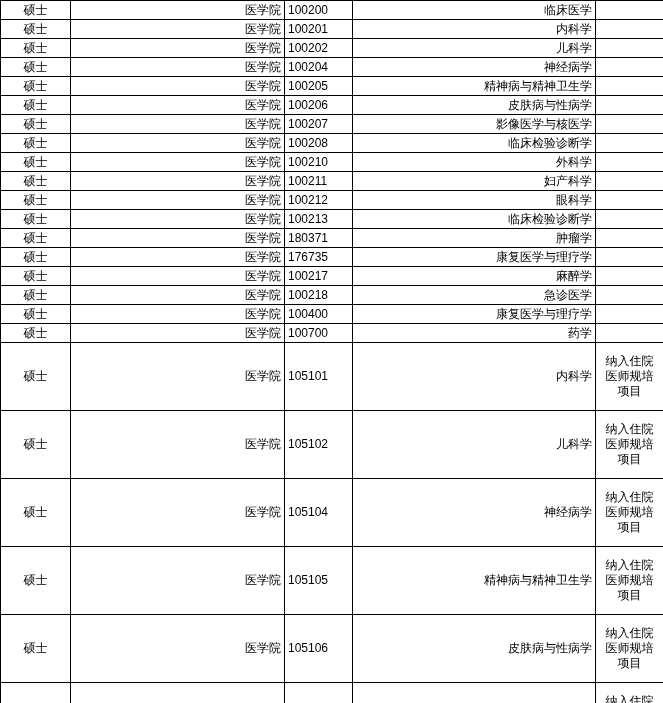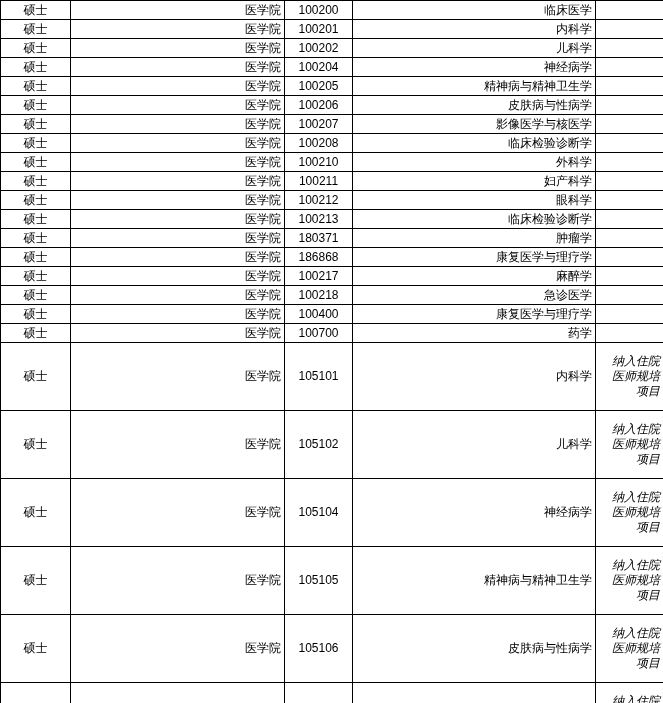--- a/index.html
+++ b/index.html
@@ -31,23 +31,23 @@
   }
   
   col.c-degree  { width: 70px; }
   col.c-college { width: 214px; }
   col.c-code    { width: 68px; }
   col.c-major   { width: 243px; }
   col.c-note    { width: 68px; }
 
   td.cell-degree  { text-align: center; }
   td.cell-college { text-align: right; }
-  td.cell-code    { text-align: center; }
+  td.cell-code    { text-align: left; }
   td.cell-major   { text-align: right; }
-  td.cell-note    { text-align: right; vertical-align: middle; font-style: italic; }
+  td.cell-note    { text-align: center; vertical-align: middle; }
 
   tr.row-short td { height: 16px; }
   tr.row-tall td  { height: 65px; }
   tr.row-tall td.cell-note { vertical-align: middle; }
 </style>
 </head>
 <body>
 
 <table class="degree-table">
   <colgroup>
@@ -145,21 +145,21 @@
       <tr class="row-short">
         <td class="cell-degree">硕士</td>
         <td class="cell-college">医学院</td>
         <td class="cell-code">180371</td>
         <td class="cell-major">肿瘤学</td>
         <td class="cell-note"></td>
       </tr>
       <tr class="row-short">
         <td class="cell-degree">硕士</td>
         <td class="cell-college">医学院</td>
-        <td class="cell-code">186868</td>
+        <td class="cell-code">176735</td>
         <td class="cell-major">康复医学与理疗学</td>
         <td class="cell-note"></td>
       </tr>
       <tr class="row-short">
         <td class="cell-degree">硕士</td>
         <td class="cell-college">医学院</td>
         <td class="cell-code">100217</td>
         <td class="cell-major">麻醉学</td>
         <td class="cell-note"></td>
       </tr>

